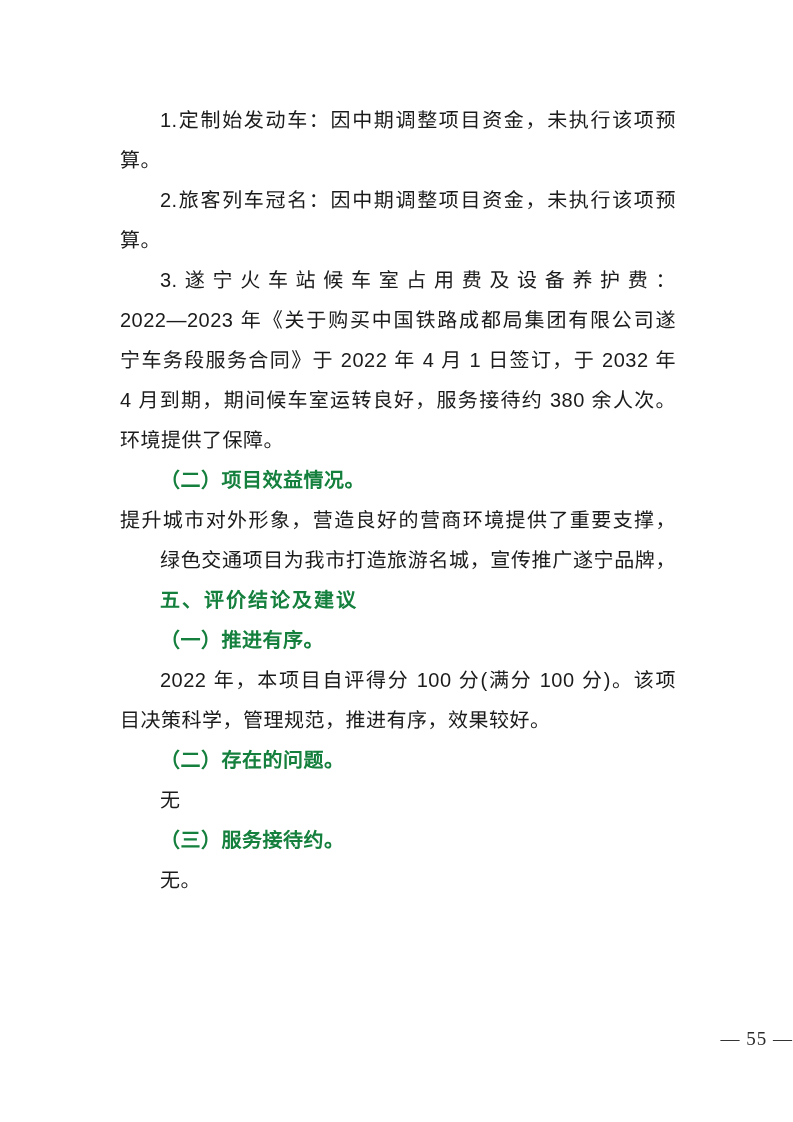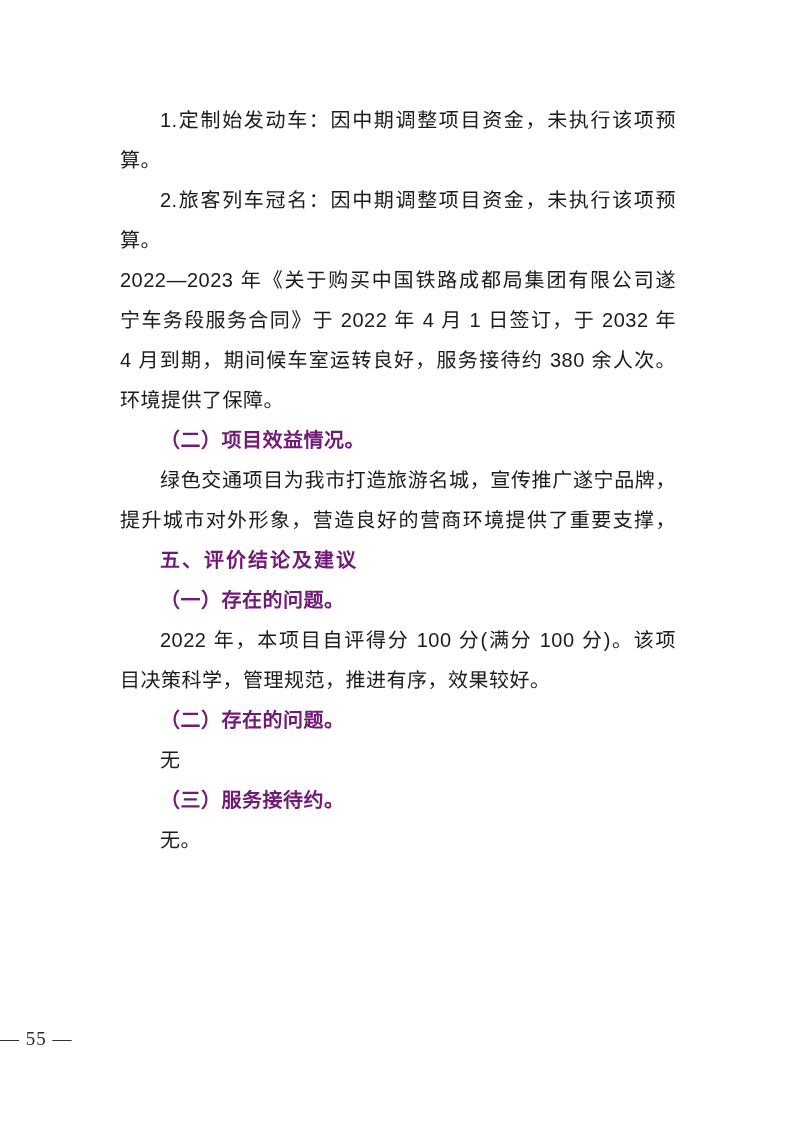--- a/index.html
+++ b/index.html
@@ -33,57 +33,58 @@
     white-space:normal;
     text-align:justify;
     text-align-last:justify;
     text-justify:inter-character;
   }
   .indent{
     text-indent:2em;
   }
   .bold{
     font-weight:bold;
-    color:#701a75;
+    color:#15803d;
   }
   .hei{
     font-family:"Liberation Sans","DejaVu Sans",sans-serif;
     letter-spacing:2px;
   }
   .page-number{
     position:absolute;
     top:1026px;
     left:0;
     width:100%;
-    text-align:left;
+    text-align:right;
     font-family:"Liberation Serif","DejaVu Serif",serif;
     font-size:19px;
     line-height:26px;
     color:#2a2a2a;
     letter-spacing:1px;
   }
 </style>
 </head>
 <body>
 
 <div class="page">
   <div class="content">
     <div class="line indent fill">1.定制始发动车：因中期调整项目资金，未执行该项预</div>
     <div class="line">算。</div>
     <div class="line indent fill">2.旅客列车冠名：因中期调整项目资金，未执行该项预</div>
     <div class="line">算。</div>
+    <div class="line indent fill">3.遂宁火车站候车室占用费及设备养护费：</div>
     <div class="line fill">2022—2023 年《关于购买中国铁路成都局集团有限公司遂</div>
     <div class="line fill">宁车务段服务合同》于 2022 年 4 月 1 日签订，于 2032 年</div>
     <div class="line fill">4 月到期，期间候车室运转良好，服务接待约 380 余人次。</div>
     <div class="line">环境提供了保障。</div>
     <div class="line indent bold">（二）项目效益情况。</div>
+    <div class="line fill">提升城市对外形象，营造良好的营商环境提供了重要支撑，</div>
     <div class="line indent fill">绿色交通项目为我市打造旅游名城，宣传推广遂宁品牌，</div>
-    <div class="line fill">提升城市对外形象，营造良好的营商环境提供了重要支撑，</div>
     <div class="line indent bold hei">五、评价结论及建议</div>
-    <div class="line indent bold">（一）存在的问题。</div>
+    <div class="line indent bold">（一）推进有序。</div>
     <div class="line indent fill">2022 年，本项目自评得分 100 分(满分 100 分)。该项</div>
     <div class="line">目决策科学，管理规范，推进有序，效果较好。</div>
     <div class="line indent bold">（二）存在的问题。</div>
     <div class="line indent">无</div>
     <div class="line indent bold">（三）服务接待约。</div>
     <div class="line indent">无。</div>
   </div>
   <div class="page-number">— 55 —</div>
 </div>
 

